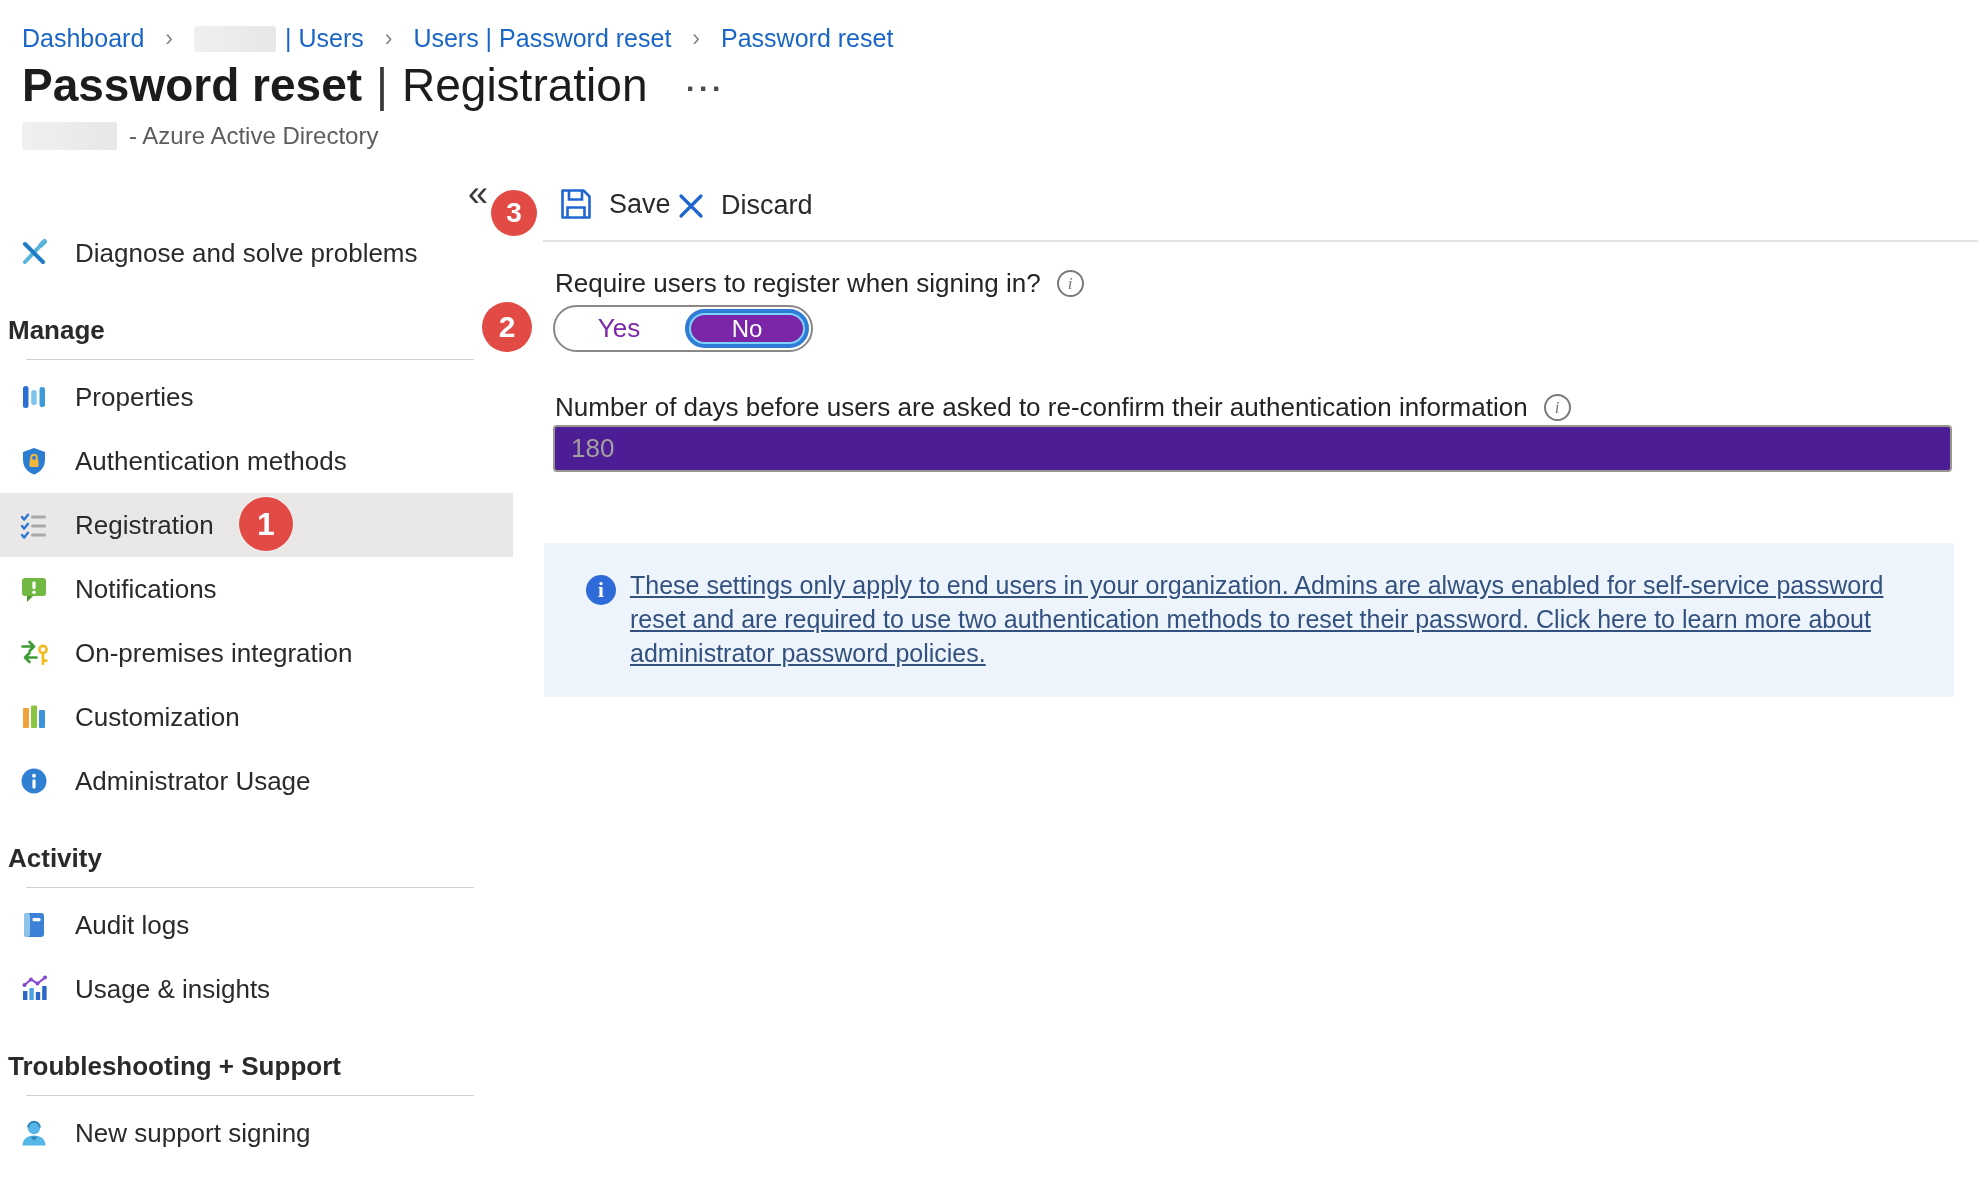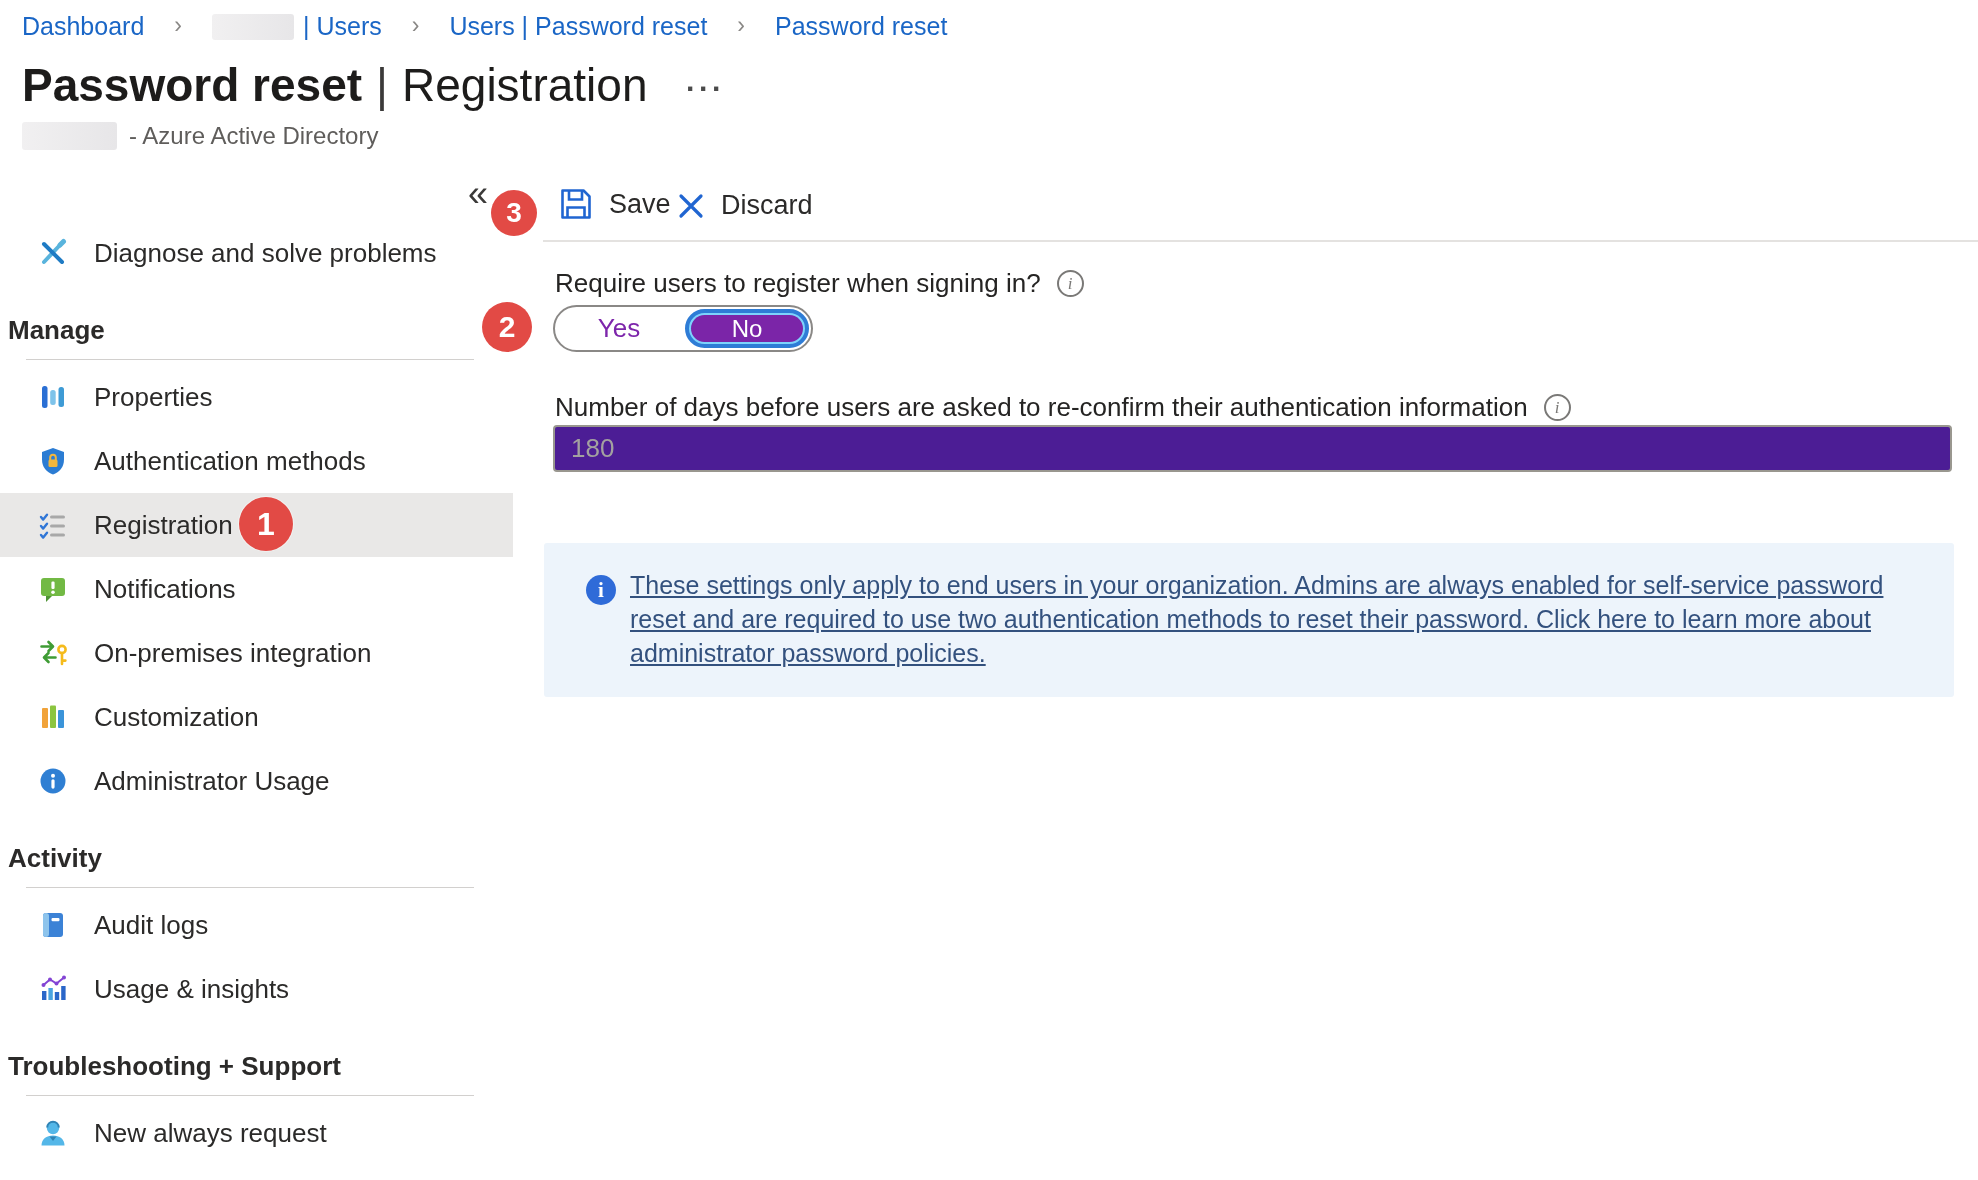--- a/index.html
+++ b/index.html
@@ -1,40 +1,40 @@
 <!DOCTYPE html>
 <html><head>
 <meta charset="utf-8">
 <style>
   html,body{margin:0;padding:0;background:#fff;}
   .screen{position:relative;width:1978px;height:1180px;background:#ffffff;
           font-family:"Liberation Sans",sans-serif;overflow:hidden;color:#2b2a29;}
 
   
-  .breadcrumb{position:absolute;left:22px;top:12px;display:flex;align-items:flex-start;gap:30px;font-size:25px;}
+  .breadcrumb{position:absolute;left:22px;top:24px;display:flex;align-items:center;gap:21px;font-size:25px;}
   .crumb{color:#1a66c6;cursor:pointer;display:flex;align-items:center;white-space:nowrap;}
   .crumb-sep{color:#8a8886;font-size:23px;}
   .redacted{display:inline-block;background:linear-gradient(90deg,#f1f0f1,#e7e6e8);border-radius:3px;}
   .redacted.bc{width:82px;height:26px;margin-right:9px;}
   .redacted.sub{width:95px;height:28px;}
 
   
   .title-row{position:absolute;left:22px;top:58px;display:flex;align-items:baseline;gap:14px;
              font-size:46px;color:#1d1c1b;white-space:nowrap;}
   .title-primary{font-weight:700;}
   .title-sep{font-weight:400;color:#3b3a39;}
   .title-secondary{font-weight:400;}
   .more-menu{position:absolute;left:686px;top:74px;font-size:30px;font-weight:700;color:#4a4a4a;
              letter-spacing:3px;cursor:pointer;line-height:1;}
   .subtitle{position:absolute;left:22px;top:122px;display:flex;align-items:center;gap:12px;
             font-size:24px;color:#5f5d5b;}
 
   
   .sidebar{position:absolute;left:0;top:221px;width:513px;}
-  .nav-row{height:64px;display:flex;align-items:center;padding-left:38px;gap:26px;cursor:pointer;}
+  .nav-row{height:64px;display:flex;align-items:center;padding-left:19px;gap:26px;cursor:pointer;}
   .nav-row.selected{background:#e9e8e7;}
   .nav-icon{width:30px;height:30px;flex:0 0 30px;display:flex;}
   .nav-label{font-size:26px;color:#2b2a29;white-space:nowrap;}
   .nav-header{margin-top:25px;height:40px;display:flex;align-items:center;padding-left:8px;
               font-size:26px;font-weight:700;color:#2b2a29;}
   .nav-divider{margin:9px 0 5px 26px;width:448px;height:0;border-top:1px solid #d2d0ce;}
 
   
   .collapse{position:absolute;left:468px;top:176px;font-size:36px;color:#3b3a39;cursor:pointer;line-height:1;}
   .toolbar-btn{position:absolute;display:flex;align-items:center;gap:15px;font-size:27px;color:#2b2a29;cursor:pointer;}
@@ -241,21 +241,21 @@
 
     <div class="nav-row">
       <span class="nav-icon">
         <svg viewBox="0 0 30 30" width="30" height="30">
           <circle cx="15" cy="10" r="6.2" fill="#54b7e8"></circle>
           <path d="M3.5 27.5 c0 -6.5 5 -10 11.5 -10 s11.5 3.5 11.5 10 z" fill="#54b7e8"></path>
           <path d="M9.2 9.5 a5.8 5.8 0 0 1 11.6 0" stroke="#2f83b5" stroke-width="2" fill="none"></path>
           <path d="M11.5 18.5 l3.5 4.5 3.5 -4.5 z" fill="#2f83b5"></path>
         </svg>
       </span>
-      <span class="nav-label">New always request</span>
+      <span class="nav-label">New support signing</span>
     </div>
   </div>
 
   <span class="collapse">«</span>
 
   <div class="toolbar-btn btn-save">
     <span class="nav-icon" style="width:36px;height:36px;flex:0 0 36px;">
       <svg viewBox="0 0 36 36" width="36" height="36" fill="none" stroke="#2065d1" stroke-width="2.6">
         <path d="M4.5 4.5 h21 l6 6 v21 h-27 z" stroke-linejoin="round"></path>
         <path d="M11 4.5 v9 h13 v-9"></path>

